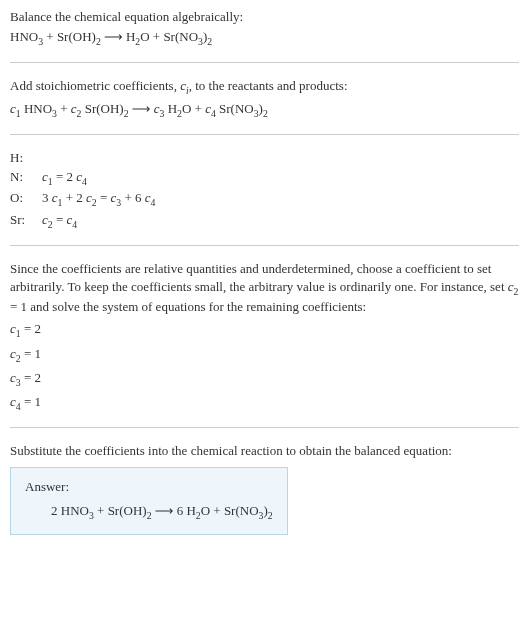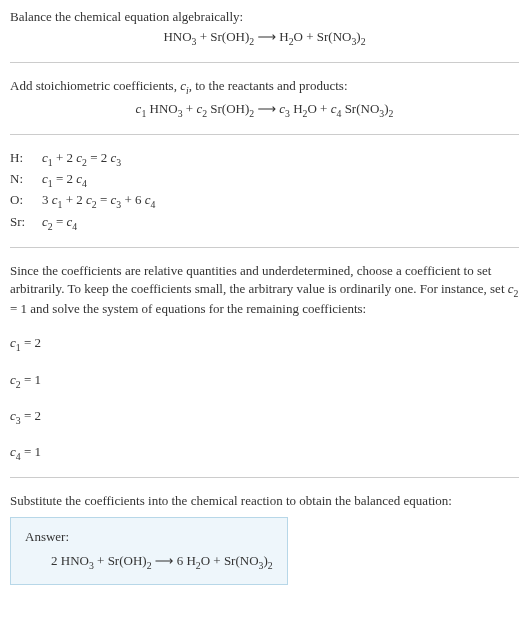--- a/index.html
+++ b/index.html
@@ -12,24 +12,24 @@
       line-height: 1.4;
       background: #fff;
     }
     .section { margin-bottom: 4px; }
     .hr {
       border: none;
       border-top: 1px solid #ccc;
       margin: 14px 0;
     }
     .sub { font-size: 0.75em; vertical-align: sub; }
-    .eq-line { margin-top: 2px; text-align: center; }
+    .eq-line { margin-top: 2px; }
     .atom-row { display: flex; gap: 8px; margin-top: 1px; }
     .atom-label { min-width: 24px; }
-    .coeff-line { margin-top: 16px; }
+    .coeff-line { margin-top: 4px; }
     .answer-box {
       display: inline-block;
       background: #eef6fb;
       border: 1px solid #b7d7e8;
       border-radius: 0;
       padding: 10px 14px 12px 14px;
       margin-top: 6px;
     }
     .answer-label { margin-bottom: 6px; }
     .answer-eq { padding-left: 26px; }
@@ -54,21 +54,20 @@
   <div class="eq-line">
     <span class="italic">c</span><span class="sub">1</span><span> HNO</span><span class="sub">3</span><span> + </span><span class="italic">c</span><span class="sub">2</span><span> Sr(OH)</span><span class="sub">2</span><span>  ⟶  </span><span class="italic">c</span><span class="sub">3</span><span> H</span><span class="sub">2</span><span>O + </span><span class="italic">c</span><span class="sub">4</span><span> Sr(NO</span><span class="sub">3</span><span>)</span><span class="sub">2</span>
   </div>
 </div>
 
 <hr class="hr">
 
 <div class="section">
   <div class="atom-row">
     <span class="atom-label">H:</span>
-    <span><span class="italic">c</span><span class="sub">1</span><span> + 2 </span><span class="italic">c</span><span class="sub">2</span><span> = 2 </span><span class="italic">c</span><span class="sub">3</span></span>
   </div>
   <div class="atom-row">
     <span class="atom-label">N:</span>
     <span><span class="italic">c</span><span class="sub">1</span><span> = 2 </span><span class="italic">c</span><span class="sub">4</span></span>
   </div>
   <div class="atom-row">
     <span class="atom-label">O:</span>
     <span><span>3 </span><span class="italic">c</span><span class="sub">1</span><span> + 2 </span><span class="italic">c</span><span class="sub">2</span><span> = </span><span class="italic">c</span><span class="sub">3</span><span> + 6 </span><span class="italic">c</span><span class="sub">4</span></span>
   </div>
   <div class="atom-row">

